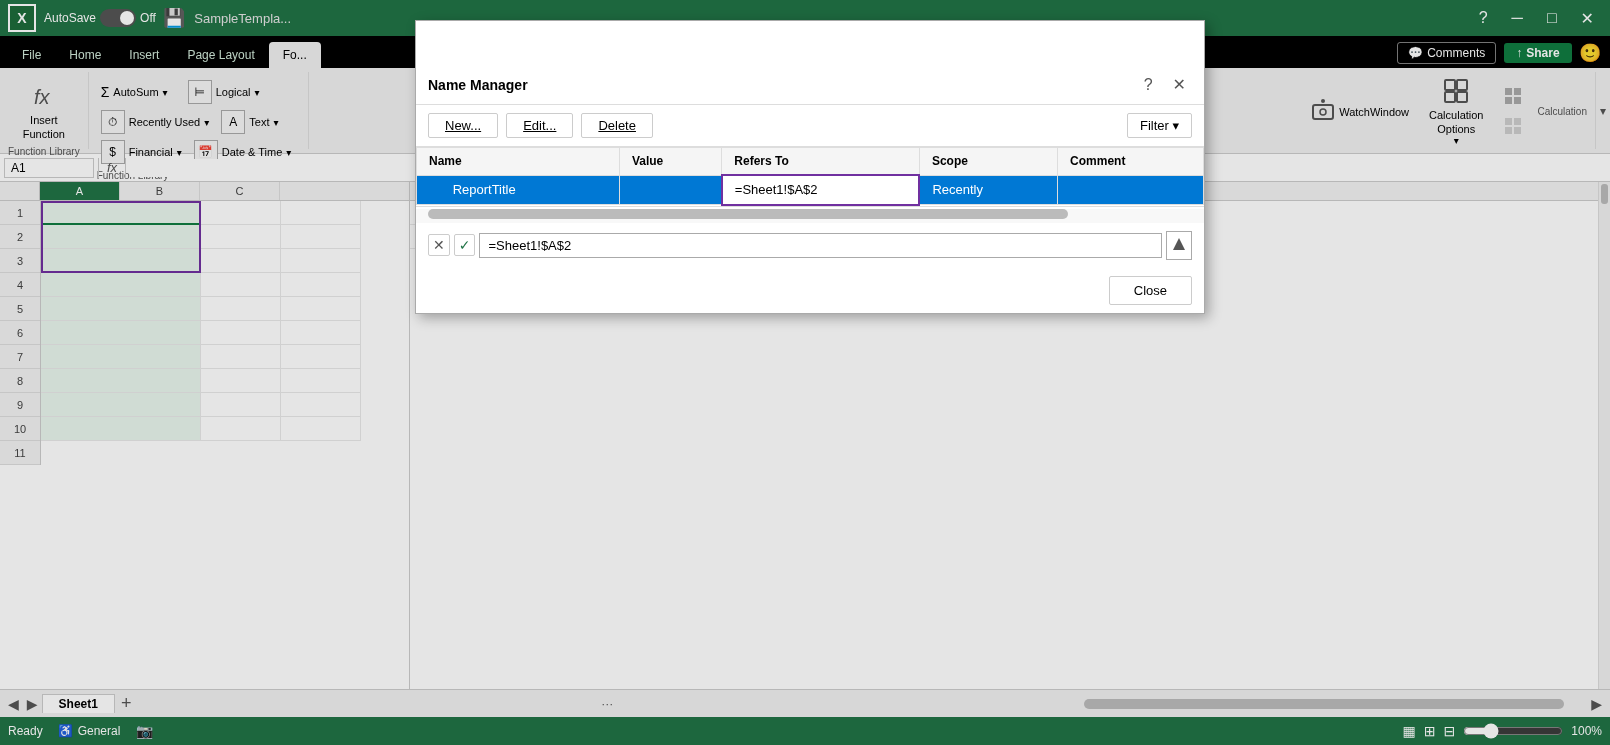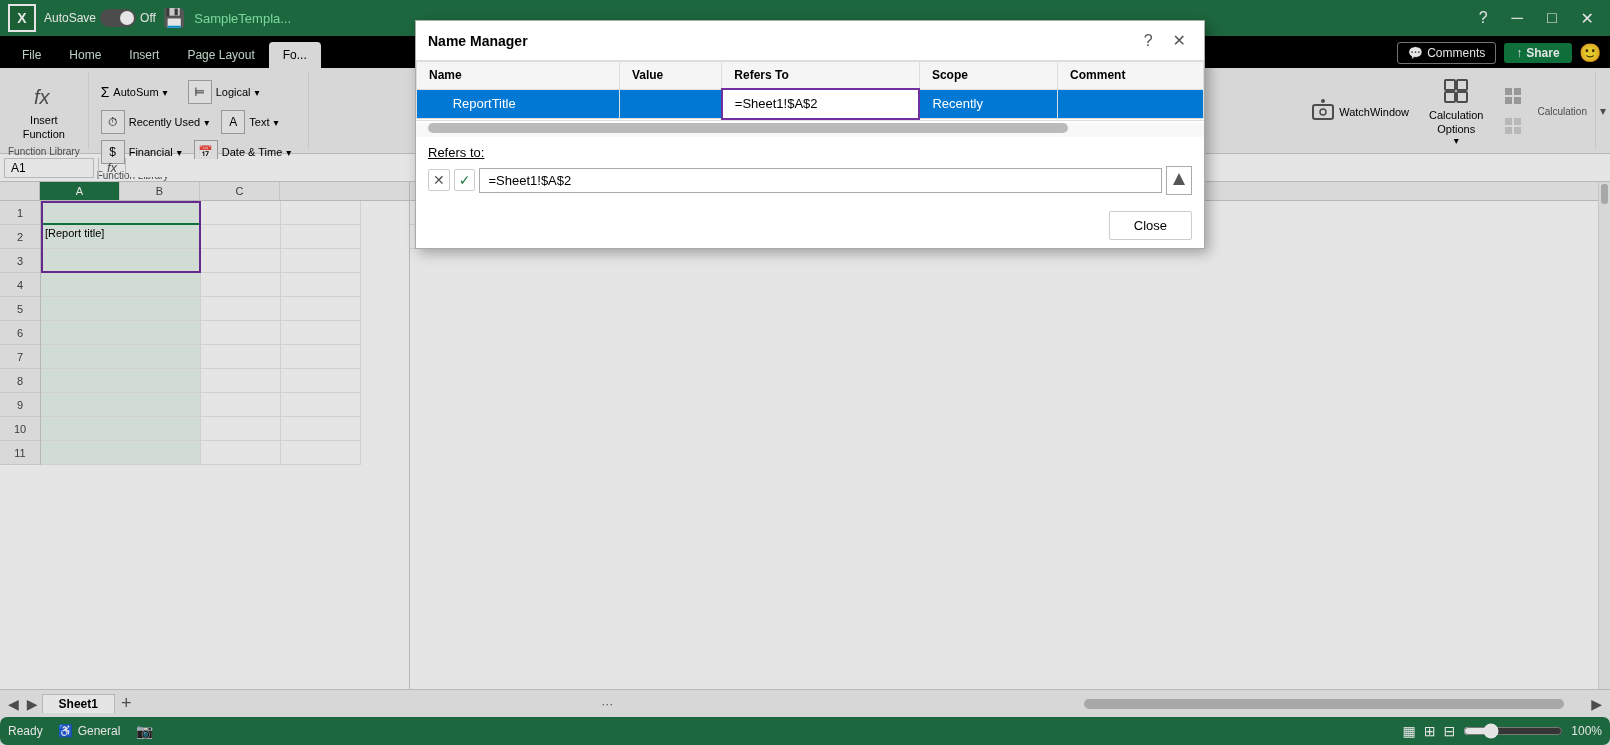--- a/index.html
+++ b/index.html
@@ -63,21 +63,21 @@
     .spreadsheet-row { display: flex; height: 24px; }
     .cell {
       width: 80px; min-width: 80px; height: 24px; border-right: 1px solid #e8e8e8; border-bottom: 1px solid #e8e8e8;
       font-size: 11px; padding: 2px 4px; overflow: hidden; position: relative;
     }
     .cell.selected-col { background: #e8f5ed; }
 
     
     .status-bar {
       display: flex; align-items: center; justify-content: space-between;
-      background: #217346; height: 28px; padding: 0 8px; color: white; font-size: 12px; border-radius: 7px;
+      background: #217346; height: 28px; padding: 0 8px; color: white; font-size: 12px;
     }
     .status-left { display: flex; align-items: center; gap: 16px; }
     .status-right { display: flex; align-items: center; gap: 8px; }
     .view-btn { color: white; font-size: 14px; cursor: pointer; background: none; border: none; }
     .zoom-slider { width: 100px; accent-color: white; }
 
     
     .sheet-tabs-bar {
       display: flex; align-items: center; background: #f0f0f0; border-top: 1px solid #ccc;
       height: 28px; padding: 0 4px;
@@ -92,21 +92,21 @@
       position: absolute; top: 0; left: 0; right: 0; bottom: 0;
       background: rgba(0,0,0,0.1); z-index: 100;
     }
     .dialog {
       position: absolute; top: 20px; left: 415px; width: 790px;
       background: white; border: 1px solid #aaa; box-shadow: 4px 4px 12px rgba(0,0,0,0.3);
       z-index: 101;
     }
     .dialog-title-bar {
       display: flex; align-items: center; justify-content: space-between;
-      background: white; border-bottom: 1px solid #ddd; padding: 8px 12px; height: 40px;
+      background: white; border-bottom: 1px solid #ddd; padding: 8px 12px; height: 40px; margin-top: 44px;
     }
     .dialog-title { font-size: 14px; font-weight: 600; }
     .dialog-title-btns { display: flex; gap: 8px; }
     .dialog-title-btn { background: none; border: none; cursor: pointer; font-size: 16px; color: #555; padding: 2px 6px; }
 
     .dialog-toolbar {
       display: flex; align-items: center; gap: 8px; padding: 8px 12px; border-bottom: 1px solid #ddd;
     }
     .dialog-btn {
       padding: 4px 16px; border: 1px solid #ccc; background: white; cursor: pointer;
@@ -151,21 +151,21 @@
   <div class="title-bar-left">
     <div class="excel-logo">X</div>
     <div class="autosave-toggle">
       <span>AutoSave</span>
       <div class="toggle-switch">
         <div class="toggle-knob"></div>
       </div>
       <span>Off</span>
     </div>
     <span style="color:white;font-size:18px;">💾</span>
-    <span style="font-size:13px;color:#86efac;">SampleTempla...</span>
+    <span style="font-size:13px;color:#e5e5e5;">SampleTempla...</span>
   </div>
   <div class="title-bar-right">
     <button class="title-bar-btn">?</button>
     <button class="title-bar-btn">─</button>
     <button class="title-bar-btn">□</button>
     <button class="title-bar-btn">✕</button>
   </div>
 </div>
 
 <div class="ribbon-tabs">
@@ -343,25 +343,20 @@
       <div style="flex:1;position:relative;">
 
         <div style="position:absolute;left:0;top:0;width:160px;height:72px;border:2px solid #7030a0;pointer-events:none;z-index:5;"></div>
 
         <div style="display:flex;">
           <div class="cell selected-col" style="border:2px solid #107c41;width:160px;"></div>
           <div class="cell" style="width:80px;"></div>
           <div class="cell" style="width:80px;"></div>
         </div>
 
-        <div style="display:flex;">
-          <div class="cell selected-col" style="width:160px;">[Report title]</div>
-          <div class="cell" style="width:80px;"></div>
-          <div class="cell" style="width:80px;"></div>
-        </div>
 
         <div style="display:flex;">
           <div class="cell selected-col" style="width:160px;"></div>
           <div class="cell" style="width:80px;"></div>
           <div class="cell" style="width:80px;"></div>
         </div>
 
         <div style="display:flex;">
           <div class="cell selected-col" style="width:160px;"></div>
           <div class="cell" style="width:80px;"></div>
@@ -476,20 +471,28 @@
   <div class="dialog">
 
     <div class="dialog-title-bar">
       <span class="dialog-title">Name Manager</span>
       <div class="dialog-title-btns">
         <button class="dialog-title-btn">?</button>
         <button class="dialog-title-btn">✕</button>
       </div>
     </div>
 
+    <div class="dialog-toolbar">
+      <button class="dialog-btn">New...</button>
+      <button class="dialog-btn">Edit...</button>
+      <button class="dialog-btn">Delete</button>
+      <button class="filter-btn">
+        <span>Filter</span> ▾
+      </button>
+    </div>
 
     <div class="dialog-table-area">
       <table class="dialog-table">
         <thead>
           <tr>
             <th>Name</th>
             <th>Value</th>
             <th>Refers To</th>
             <th>Scope</th>
             <th>Comment</th>
@@ -508,21 +511,20 @@
           </tr>
         </tbody>
       </table>
     </div>
 
     <div style="height:14px;padding:0 12px;background:#f8f8f8;">
       <div style="height:10px;background:#bbb;border-radius:5px;width:640px;margin-top:2px;"></div>
     </div>
 
     <div class="dialog-footer">
-      <div class="refers-to-label">Refers to:</div>
       <div class="refers-to-row">
         <button class="cancel-btn-small">✕</button>
         <button class="confirm-btn-small">✓</button>
         <input class="refers-to-input" value="=Sheet1!$A$2" style="">
         <button class="expand-btn">
           <svg width="16" height="16" viewBox="0 0 16 16">
               <polygon points="8,2 14,14 2,14" fill="#555"></polygon>
             </svg>
         </button>
       </div>

